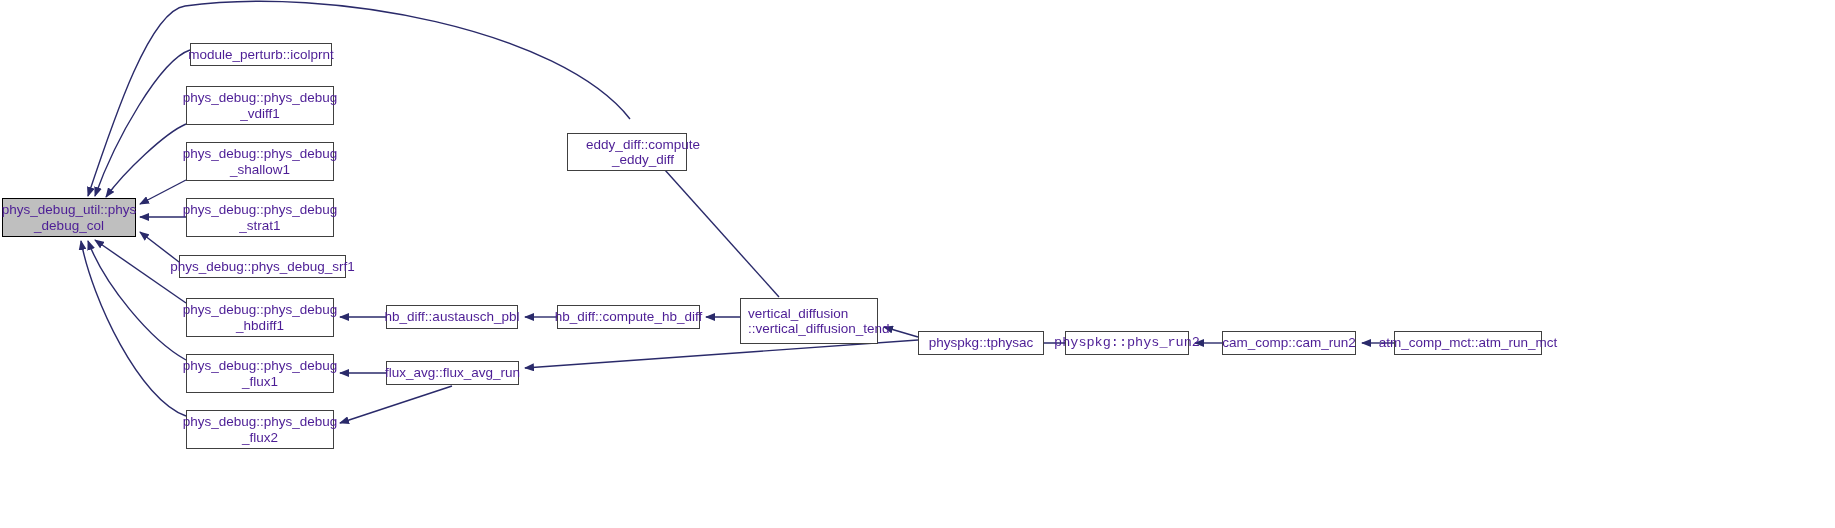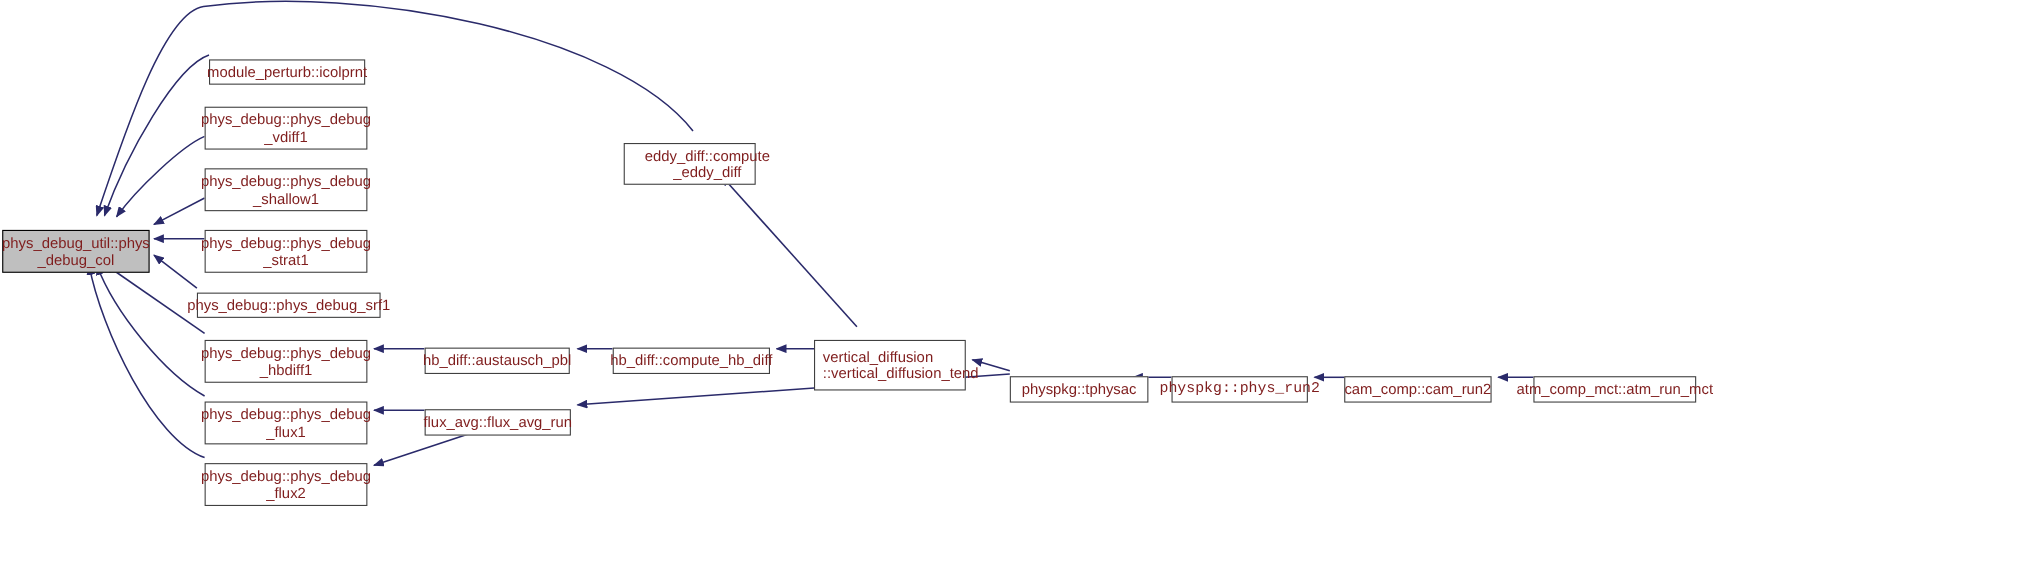--- a/index.html
+++ b/index.html
@@ -4,30 +4,29 @@
 <style>
   html,body{margin:0;padding:0;background:#ffffff;}
   body{width:1835px;height:528px;font-family:"Liberation Sans",sans-serif;overflow:hidden;}
   #graph{position:relative;width:1835px;height:528px;background:#ffffff;}
   svg#edges{position:absolute;left:0;top:0;width:1835px;height:528px;pointer-events:none;}
   .node{
     position:absolute;
     box-sizing:border-box;
     border:1px solid #404040;
     background:#ffffff;
-    color:#7f1d1d;
+    color:#4c1d95;
     font-size:13.5px;
     line-height:15.5px;
     display:flex;
     align-items:center;
     justify-content:center;
     text-align:center;
     white-space:pre;
     letter-spacing:0px;
-    margin-top:11px;
   }
   .node.focus{
     background:#bfbfbf;
     border-color:#000000;
   }
   .node.leftalign{
     justify-content:flex-start;
     text-align:left;
     padding-left:7px;
   }
@@ -79,21 +78,21 @@
       <div class="node" style="left: 179px; top: 255px; width: 167px; height: 23px; align-items: center;"><span>phys_debug::phys_debug_srf1</span></div>
       <div class="node" style="left: 186px; top: 298px; width: 148px; height: 39px;"><span>phys_debug::phys_debug
 _hbdiff1</span></div>
       <div class="node" style="left: 186px; top: 354px; width: 148px; height: 39px;"><span>phys_debug::phys_debug
 _flux1</span></div>
       <div class="node" style="left: 186px; top: 410px; width: 148px; height: 39px;"><span>phys_debug::phys_debug
 _flux2</span></div>
       <div class="node" style="left: 386px; top: 305px; width: 132px; height: 24px;"><span>hb_diff::austausch_pbl</span></div>
       <div class="node" style="left: 557px; top: 305px; width: 143px; height: 24px;"><span>hb_diff::compute_hb_diff</span></div>
       <div class="node" style="left: 386px; top: 361px; width: 133px; height: 24px;"><span>flux_avg::flux_avg_run</span></div>
-      <div class="node" style="left: 567px; top: 119px; width: 120px; height: 38px; padding-left: 32px;"><span>eddy_diff::compute
+      <div class="node" style="left: 567px; top: 133px; width: 120px; height: 38px; padding-left: 32px;"><span>eddy_diff::compute
 _eddy_diff</span></div>
       <div class="node leftalign" style="left: 740px; top: 298px; width: 138px; height: 46px;"><span>vertical_diffusion
 ::vertical_diffusion_tend</span></div>
       <div class="node" style="left: 918px; top: 331px; width: 126px; height: 24px;"><span>physpkg::tphysac</span></div>
       <div class="node" style="left: 1065px; top: 331px; width: 124px; height: 24px; font-family: Liberation Mono, monospace;"><span>physpkg::phys_run2</span></div>
       <div class="node" style="left: 1222px; top: 331px; width: 134px; height: 24px;"><span>cam_comp::cam_run2</span></div>
       <div class="node" style="left: 1394px; top: 331px; width: 148px; height: 24px;"><span>atm_comp_mct::atm_run_mct</span></div>
     </div>
 </div>
 

